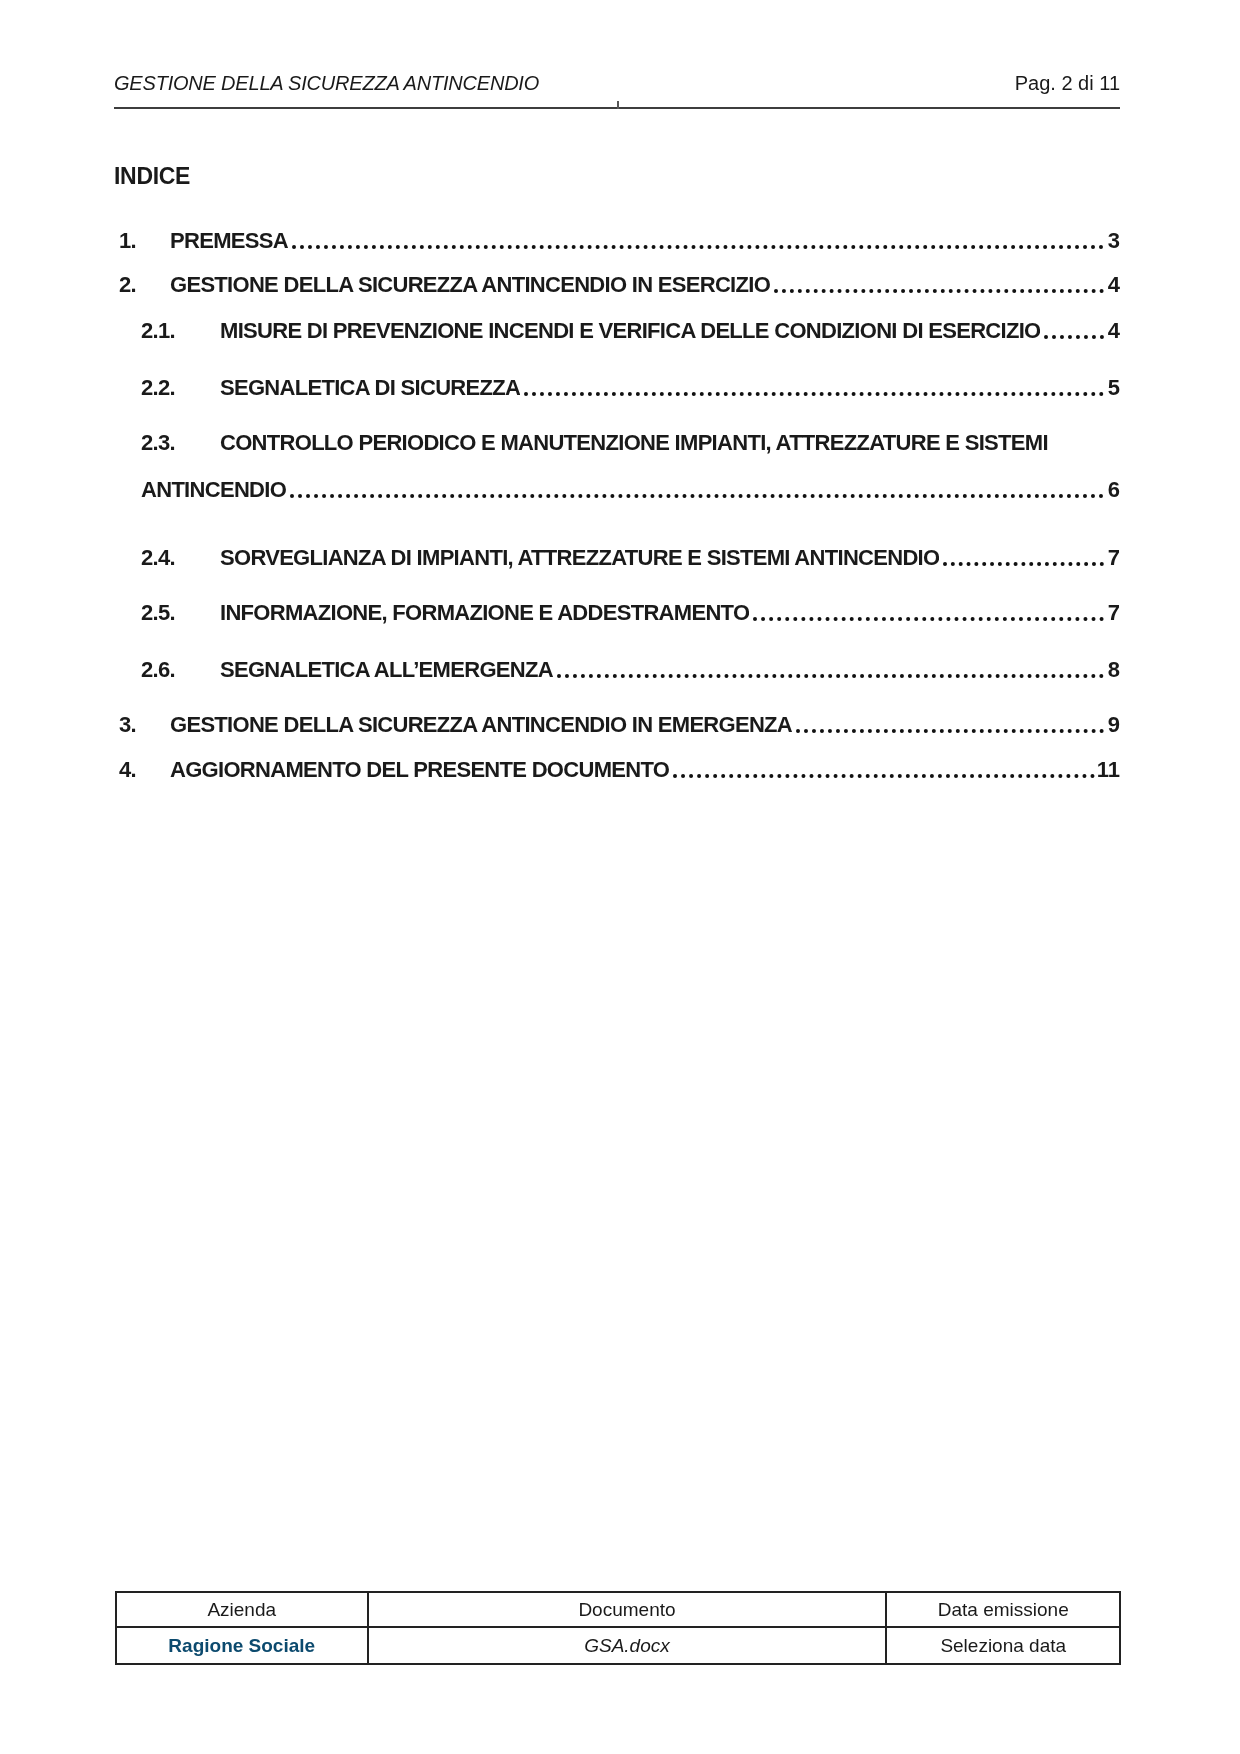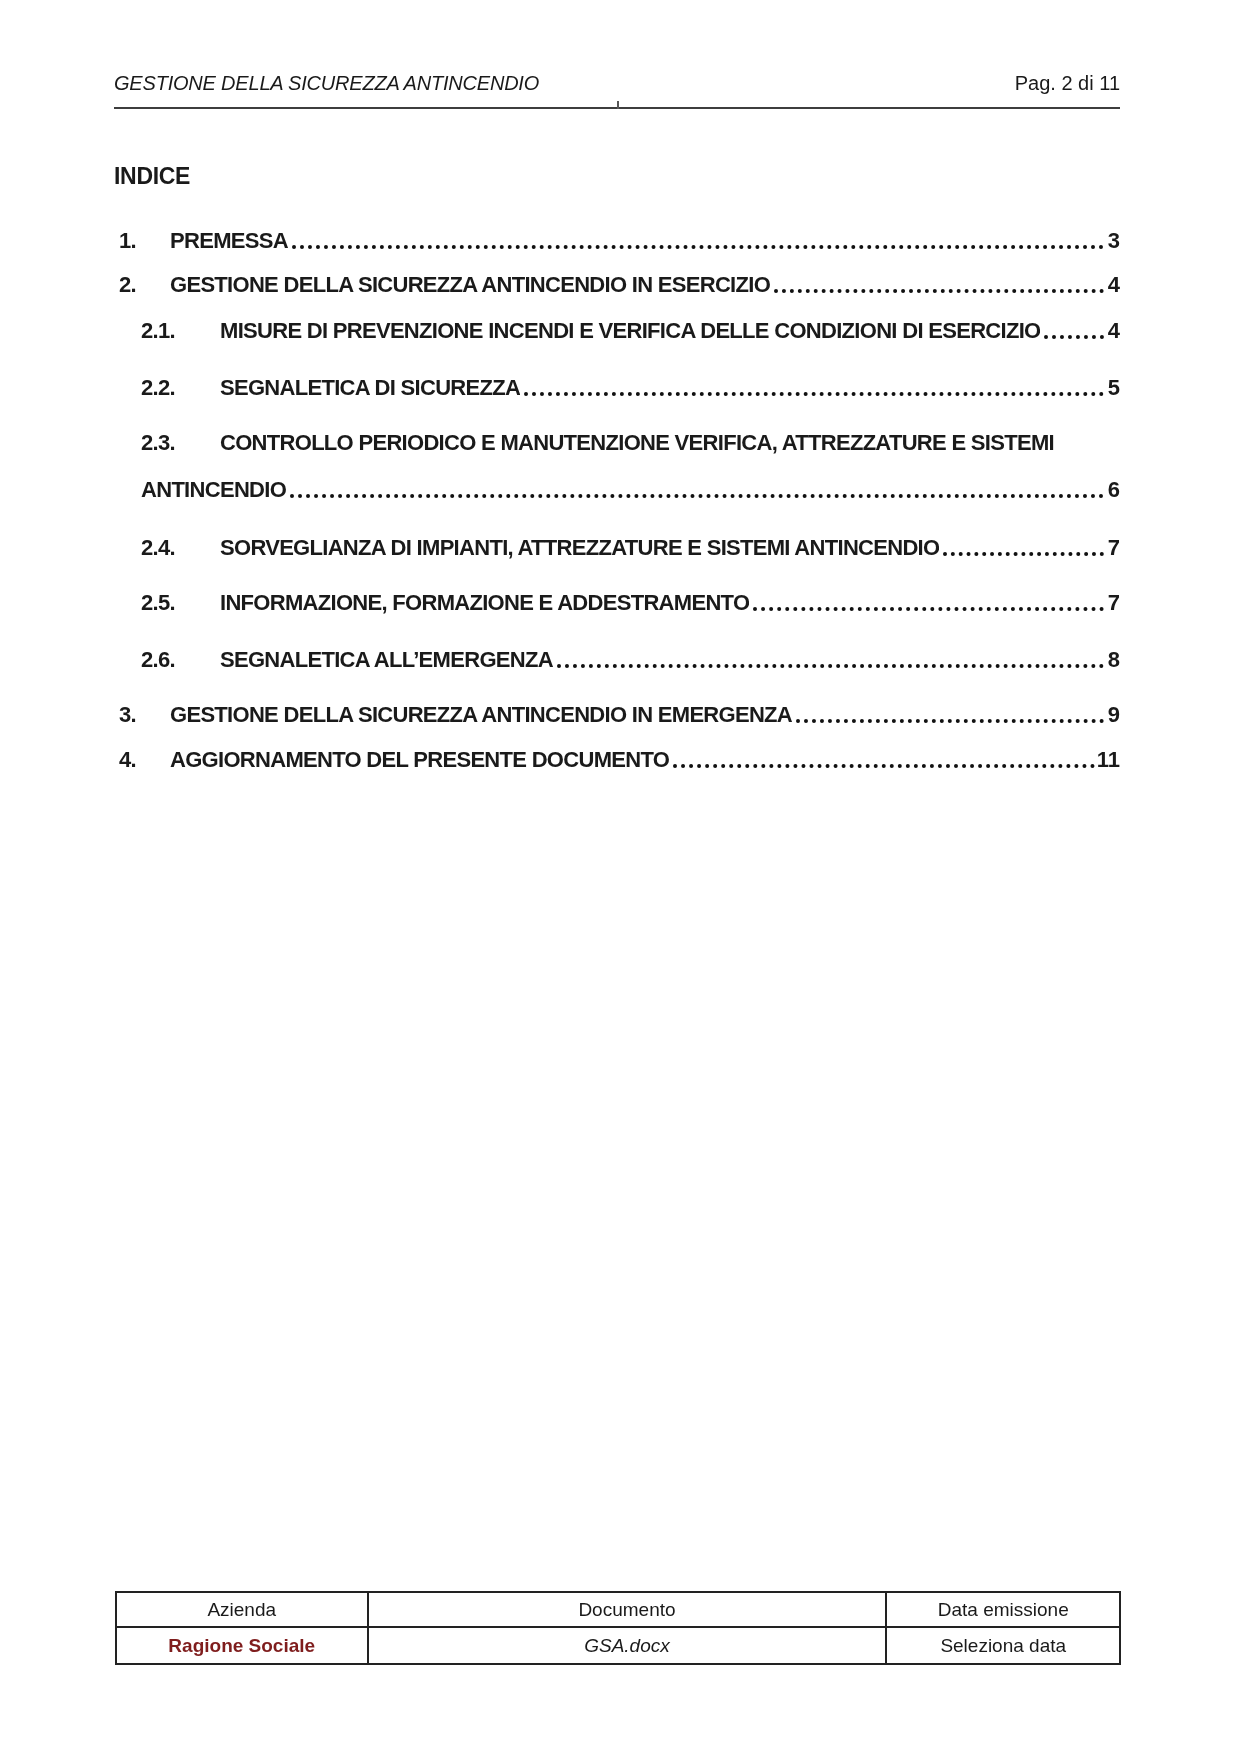--- a/index.html
+++ b/index.html
@@ -104,28 +104,28 @@
           <span class="toc-page">4</span>
         </div>
         <div class="toc-row l2" style="margin-top: 31px;">
           <span class="toc-num">2.2.</span>
           <span class="toc-text">SEGNALETICA DI SICUREZZA</span>
           <span class="leader"></span>
           <span class="toc-page">5</span>
         </div>
         <div class="toc-row l2" style="margin-top: 29px;">
           <span class="toc-num">2.3.</span>
-          <span class="toc-text">CONTROLLO PERIODICO E MANUTENZIONE VERIFICA, ATTREZZATURE E SISTEMI</span>
+          <span class="toc-text">CONTROLLO PERIODICO E MANUTENZIONE IMPIANTI, ATTREZZATURE E SISTEMI</span>
         </div>
         <div class="toc-row cont" style="margin-top: 21px;">
           <span class="toc-text">ANTINCENDIO</span>
           <span class="leader"></span>
           <span class="toc-page">6</span>
         </div>
-        <div class="toc-row l2" style="margin-top: 32px;">
+        <div class="toc-row l2" style="margin-top: 42px;">
           <span class="toc-num">2.4.</span>
           <span class="toc-text">SORVEGLIANZA DI IMPIANTI, ATTREZZATURE E SISTEMI ANTINCENDIO</span>
           <span class="leader"></span>
           <span class="toc-page">7</span>
         </div>
         <div class="toc-row l2" style="margin-top: 29px;">
           <span class="toc-num">2.5.</span>
           <span class="toc-text">INFORMAZIONE, FORMAZIONE E ADDESTRAMENTO</span>
           <span class="leader"></span>
           <span class="toc-page">7</span>
@@ -152,20 +152,20 @@
   </div>
 
   <table class="footer-table">
     <tbody>
         <tr class="hrow">
       <td class="col-azienda">Azienda</td>
       <td class="col-documento">Documento</td>
       <td class="col-data">Data emissione</td>
     </tr>
     <tr class="vrow">
-      <td class="ragione" id="ragione-cell" style="color: #7f1d1d;">Ragione Sociale</td>
+      <td class="ragione" id="ragione-cell" style="color: #0c4a6e;">Ragione Sociale</td>
       <td class="docname">GSA.docx</td>
       <td class="seldata">Seleziona data</td>
     </tr>
   </tbody>
     </table>
 
 </div>
 
 </body></html>

